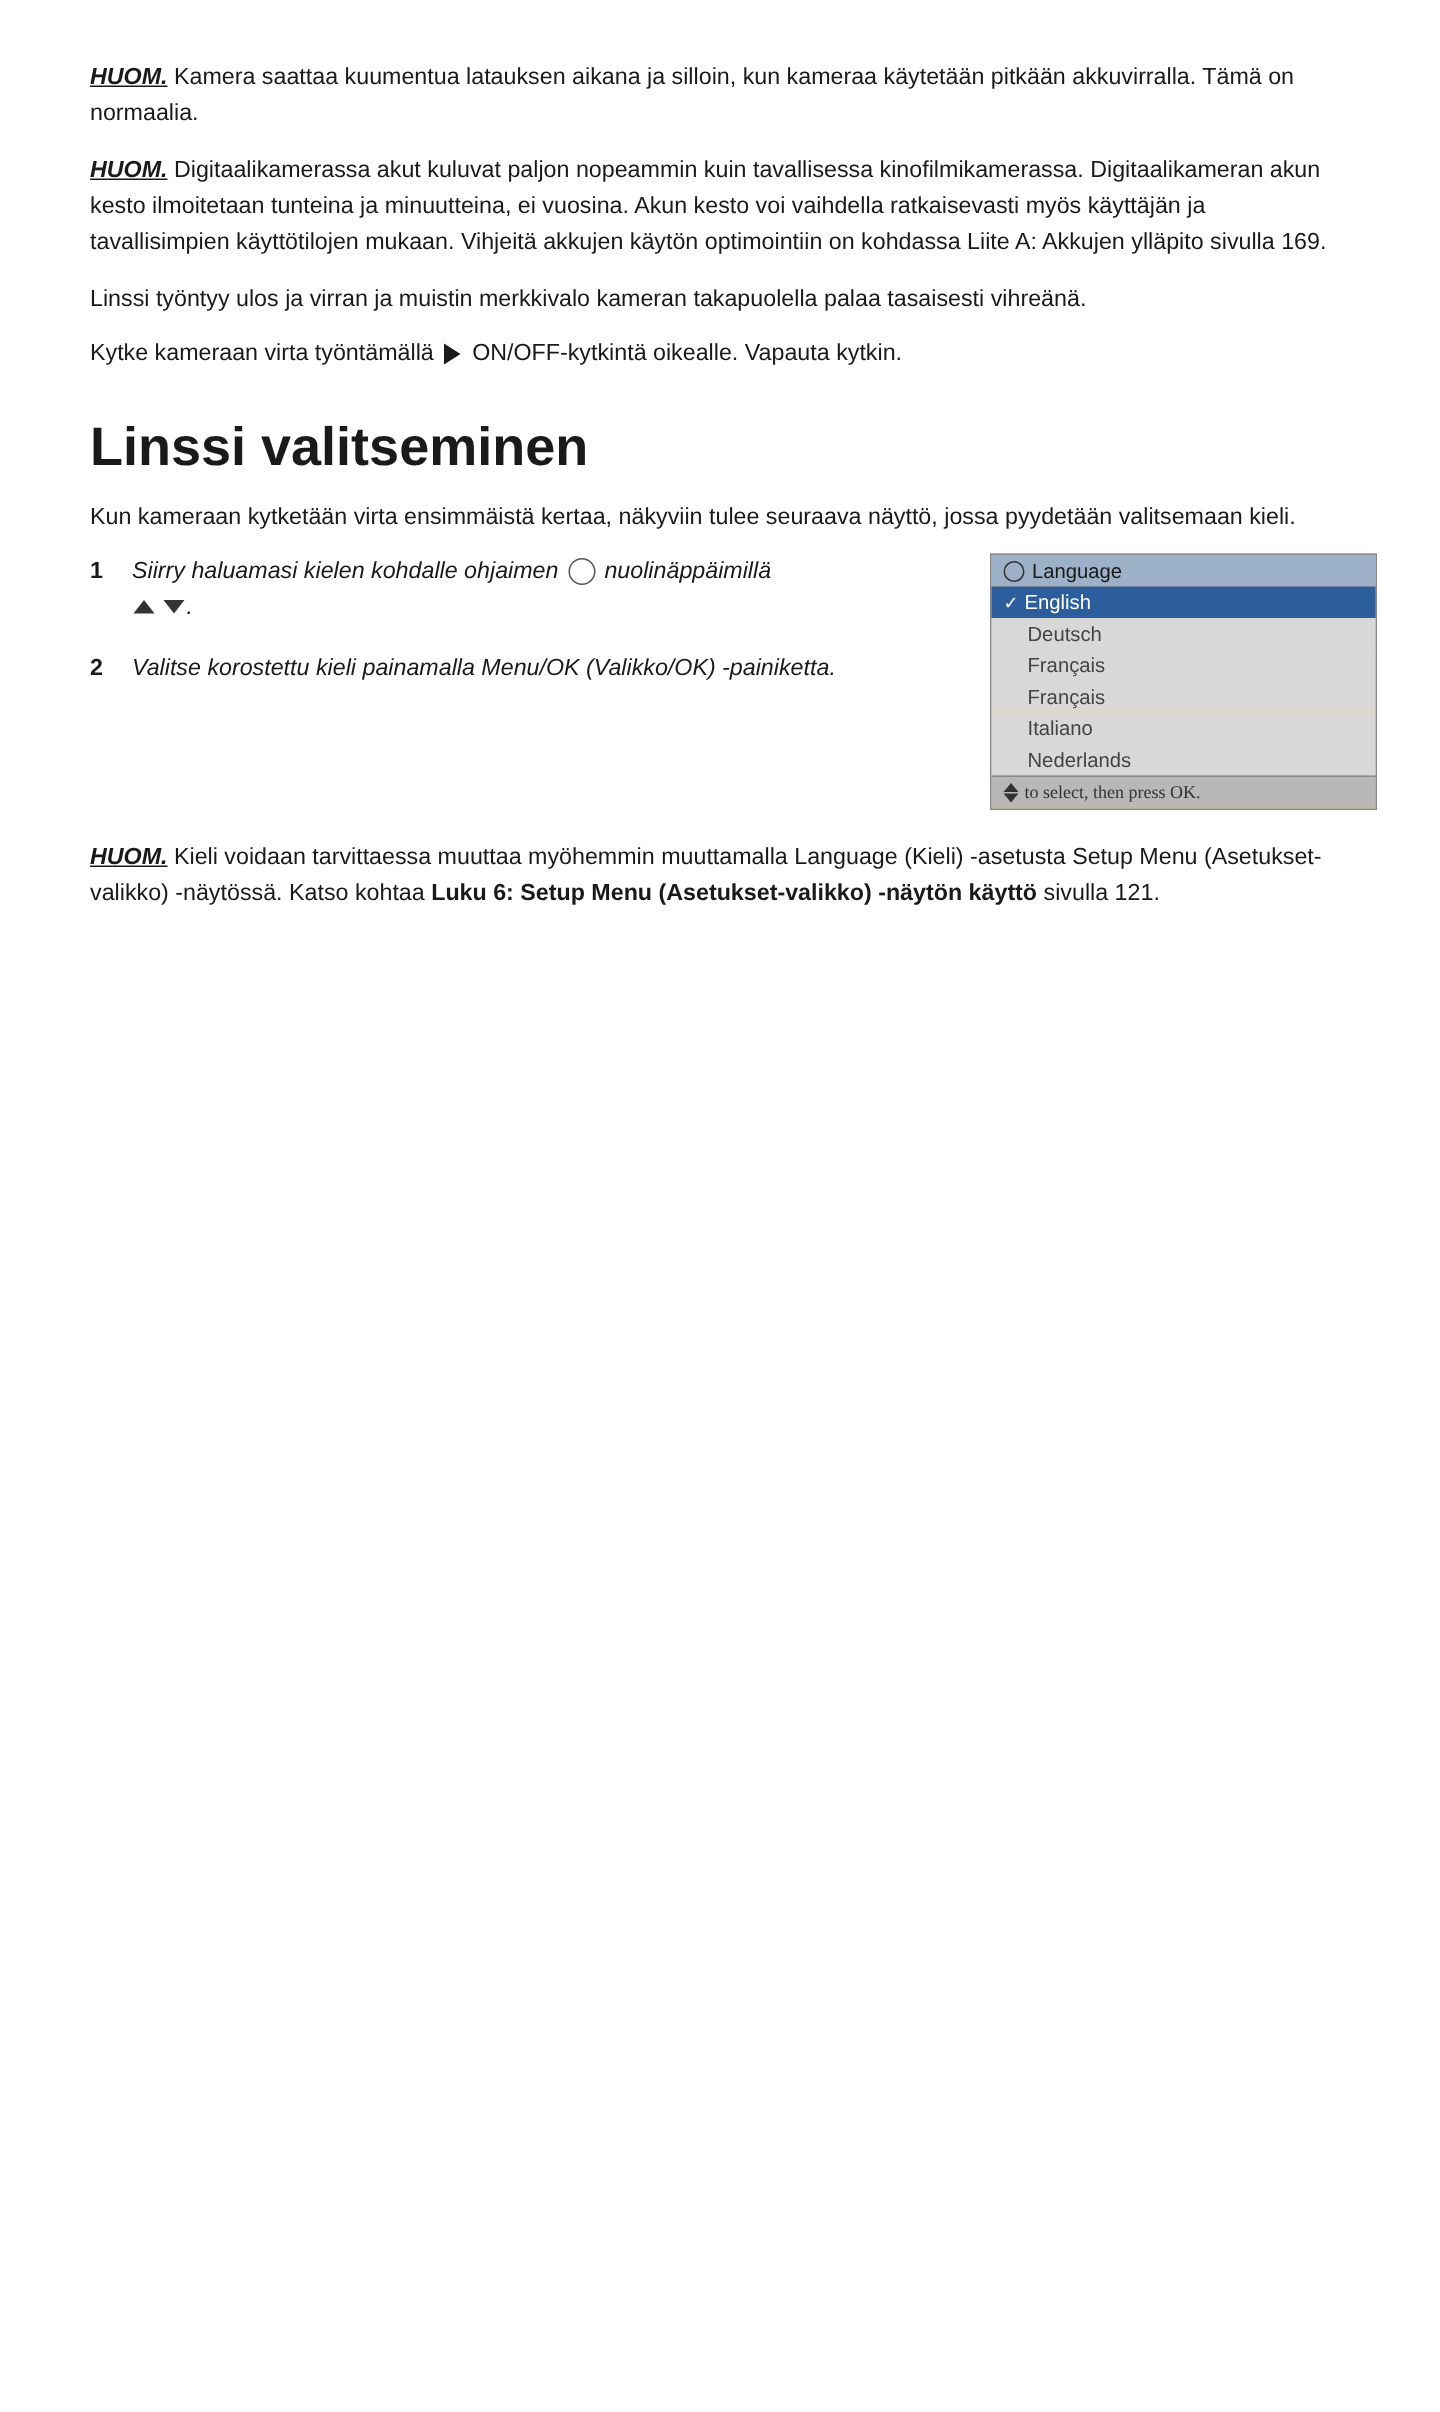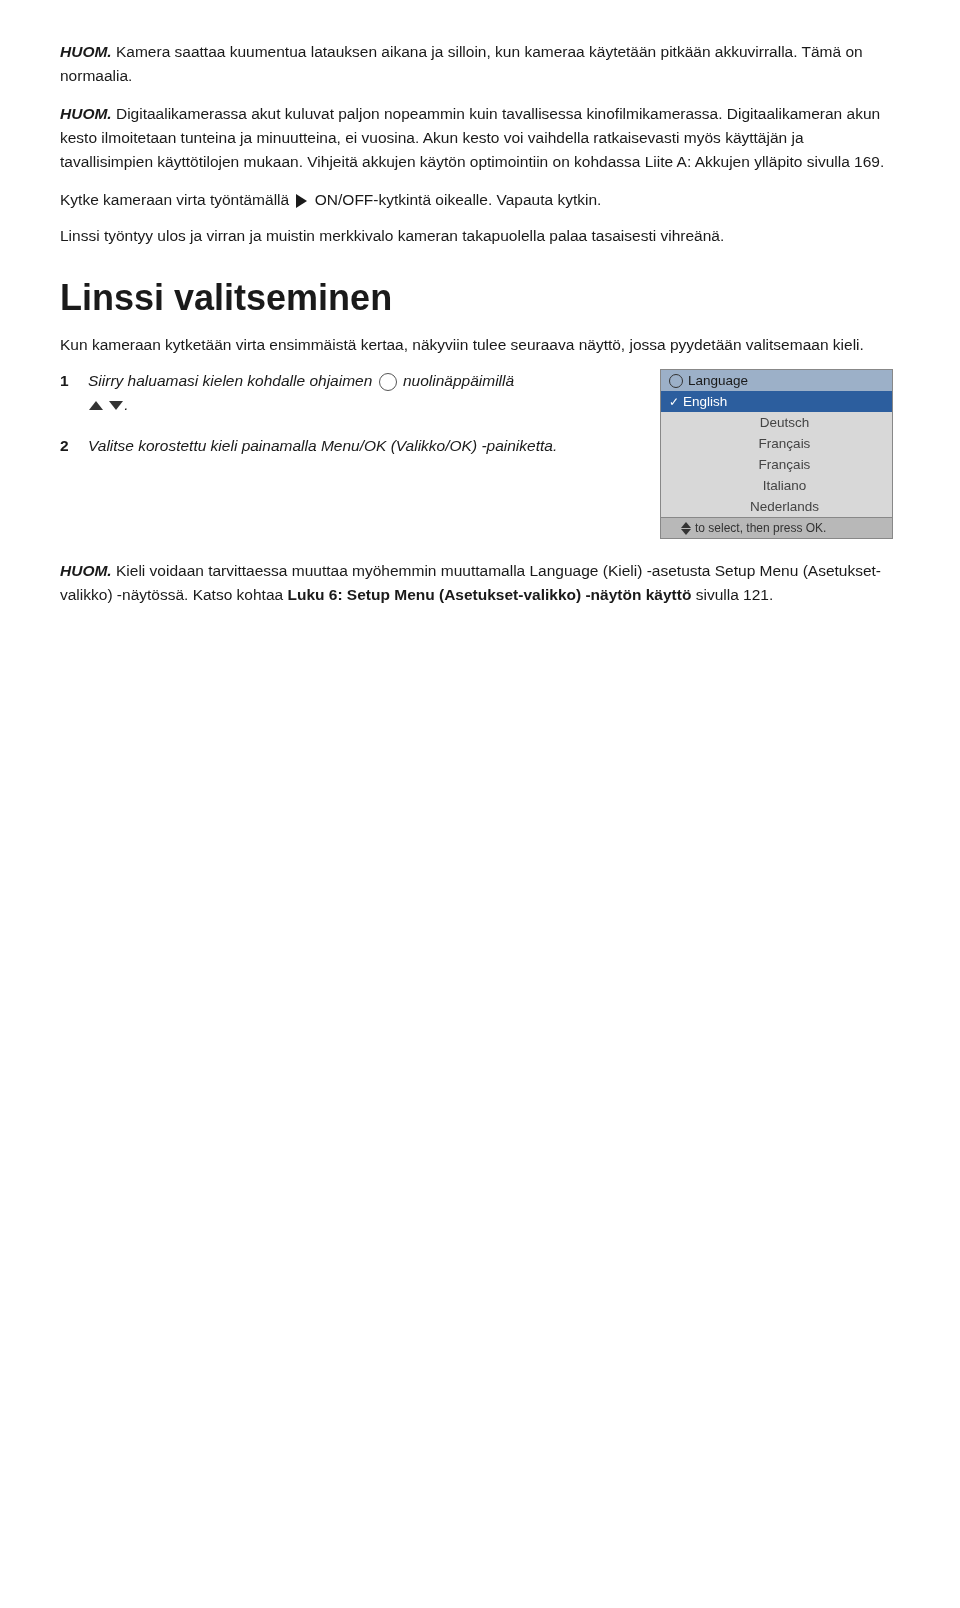--- a/index.html
+++ b/index.html
@@ -19,20 +19,21 @@
       margin: 0 auto;
     }
 
     .note-block {
       margin-bottom: 14px;
     }
 
     .note-label {
       font-weight: bold;
       font-style: italic;
+      text-decoration: underline;
     }
 
     p {
       line-height: 1.55;
       margin-bottom: 12px;
       font-size: 15.5px;
     }
 
     h2.section-heading {
       font-size: 36px;
@@ -119,22 +120,21 @@
       vertical-align: middle;
       margin: 0 1px;
     }
 
     
     .lang-widget {
       border: 1px solid #888;
       background: #fdba74;
       font-size: 13.5px;
       color: #1a1a1a;
-      width: 233px;
-      text-align: center;
+      width: 258px;
     }
 
     .lang-widget-header {
       background: #9cb0c8;
       color: #1a1a1a;
       padding: 3px 8px;
       display: flex;
       align-items: center;
       gap: 5px;
       font-size: 13.5px;
@@ -167,26 +167,27 @@
 
     .lang-checkmark {
       display: inline-block;
       color: #fff;
       font-size: 12px;
     }
 
     .lang-footer {
       background: #b8b8b8;
       color: #333;
-      padding: 3px 20px;
+      padding: 3px 8px;
       font-size: 12px;
       display: flex;
       align-items: center;
       gap: 4px;
       border-top: 1px solid #888;
+      font-family: Liberation Serif, serif;
     }
 
     .footer-arrows {
       display: inline-flex;
       flex-direction: column;
       align-items: center;
     }
 
     .footer-arrow-up {
       width: 0; height: 0;
@@ -231,27 +232,27 @@
   </div>
 
   <div class="note-block">
     <p>
       <span class="note-label">HUOM.</span>
       <span> Digitaalikamerassa akut kuluvat paljon nopeammin kuin tavallisessa kinofilmikamerassa. Digitaalikameran akun kesto ilmoitetaan tunteina ja minuutteina, ei vuosina. Akun kesto voi vaihdella ratkaisevasti myös käyttäjän ja tavallisimpien käyttötilojen mukaan. Vihjeitä akkujen käytön optimointiin on kohdassa Liite A: Akkujen ylläpito sivulla 169.</span>
     </p>
   </div>
 
 
+  <p>Linssi työntyy ulos ja virran ja muistin merkkivalo kameran takapuolella palaa tasaisesti vihreänä.</p>
+
   <p>
     <span>Kytke kameraan virta työntämällä </span>
     <span class="arrow-right"></span>
     <span> ON/OFF-kytkintä oikealle. Vapauta kytkin.</span>
   </p>
-
-  <p>Linssi työntyy ulos ja virran ja muistin merkkivalo kameran takapuolella palaa tasaisesti vihreänä.</p>
 
   <h2 class="section-heading">Linssi valitseminen</h2>
 
   <p>Kun kameraan kytketään virta ensimmäistä kertaa, näkyviin tulee seuraava näyttö, jossa pyydetään valitsemaan kieli.</p>
 
   <div class="step-block">
     <div class="steps-left">
 
       <div class="step-item">
         <span class="step-num">1</span>

